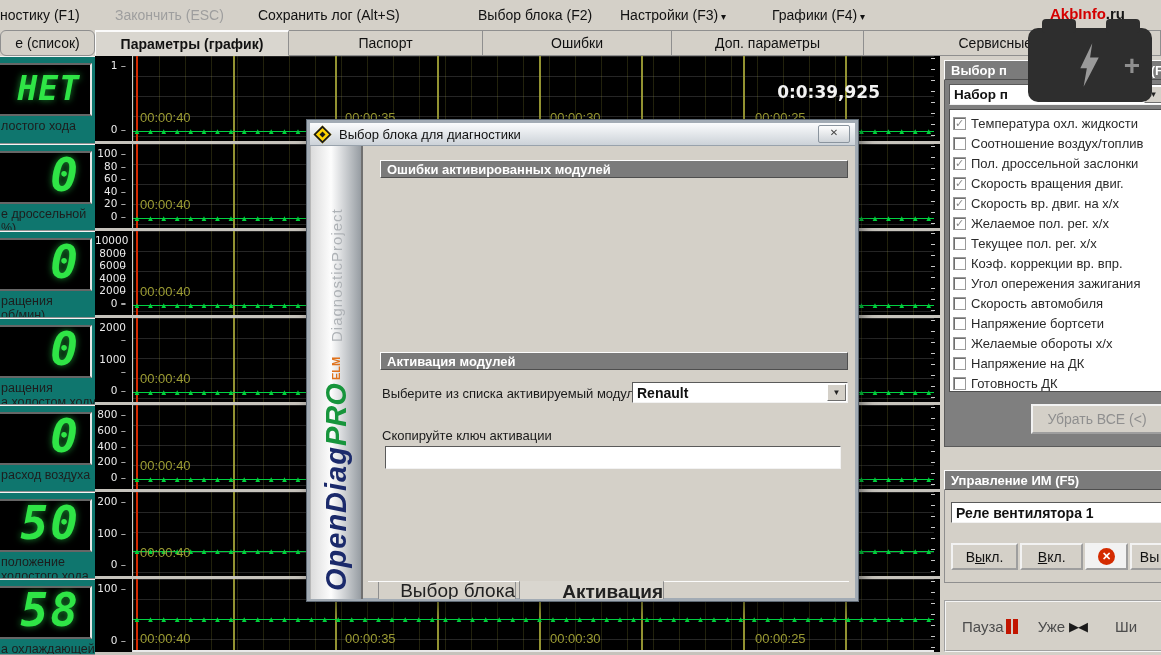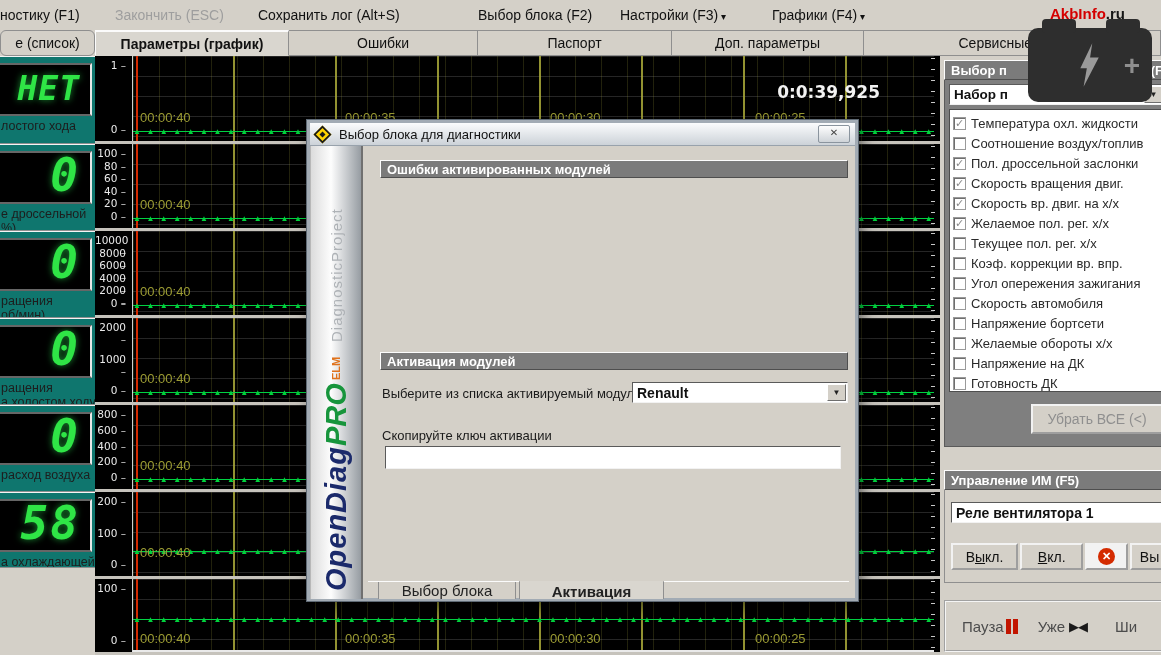--- a/index.html
+++ b/index.html
@@ -128,21 +128,21 @@
   .dlg-header{position:absolute;left:70px;width:468px;height:18px;background:#7b7b7b;color:#fff;
               font-weight:700;font-size:13px;line-height:17px;padding-left:6px;box-sizing:border-box;
               border:1px solid;border-color:#fdfdfd #4e4e4e #4e4e4e #fdfdfd;}
   .dlg-label{position:absolute;font-size:13px;color:#1a1a1a;white-space:nowrap;}
   #module-combo{position:absolute;left:322px;top:236px;width:216px;}
   #key-input{position:absolute;left:75px;top:300px;width:456px;height:23px;box-sizing:border-box;background:#fff;
              border:1px solid;border-color:#5a5a5a #f2f2f2 #f2f2f2 #5a5a5a;font-size:13px;padding:2px 4px;
              font-family:"Liberation Sans",sans-serif;}
   #activate-btn{position:absolute;left:320px;top:340px;width:212px;height:26px;}
   #dlg-tabs{position:absolute;left:58px;right:6px;top:435px;height:18px;border-top:1px solid #fbfbfb;}
-  .dlg-tab{position:absolute;box-sizing:border-box;height:20px;line-height:18px;text-align:center;font-size:15px;
+  .dlg-tab{position:absolute;box-sizing:border-box;height:20px;line-height:18px;text-align:right;font-size:19px;
            color:#222;background:#d4d0c8;border:1px solid #8f8f8f;border-top:none;
            border-radius:0 0 3px 3px;overflow:hidden;}
   #dlg-tab-1{left:10px;top:0;width:138px;}
   #dlg-tab-2{left:151px;top:-1px;width:145px;height:23px;font-weight:700;background:#d9d6cf;
              border-top:1px solid #d9d6cf;line-height:20px;}
 </style>
 </head>
 <body>
 
 <div id="menubar">
@@ -151,22 +151,22 @@
     <div class="menu-item" style="left: 258px;">Сохранить лог (Alt+S)</div>
     <div class="menu-item" style="left: 478px;">Выбор блока (F2)</div>
     <div class="menu-item" style="left: 620px;">Настройки (F3)<span class="dd-arrow"> ▾</span></div>
     <div class="menu-item" style="left: 772px;">Графики (F4)<span class="dd-arrow"> ▾</span></div>
   </div>
 <div id="brand"><span class="red">AkbInfo</span><span class="dark">.ru</span></div>
 
 <div id="tabs">
     <div class="tab" style="width: 95px; border-radius: 6px;">е (список)</div>
     <div class="tab active" style="width: 194px;">Параметры (график)</div>
+    <div class="tab" style="width: 194px;">Паспорт</div>
     <div class="tab" style="width: 189px;">Ошибки</div>
-    <div class="tab" style="width: 194px;">Паспорт</div>
     <div class="tab" style="width: 192px;">Доп. параметры</div>
     <div class="tab" style="width: 297px;">Сервисные запи</div>
   </div>
 
 <div id="left-col">
     <div class="gcell" style="height: 88px;">
       <div class="led led-txt">НЕТ</div>
       <div class="glabel">
         <div>лостого хода</div>
       </div>
@@ -189,20 +189,27 @@
       <div class="led">0</div>
       <div class="glabel">
         <div>ращения</div>
         <div>а холостом ходу</div>
       </div>
     </div>
     <div class="gcell" style="height: 87px;">
       <div class="led">0</div>
       <div class="glabel">
         <div>расход воздуха</div>
+      </div>
+    </div>
+    <div class="gcell" style="height: 87px;">
+      <div class="led">50</div>
+      <div class="glabel">
+        <div>положение</div>
+        <div>холостого хода</div>
       </div>
     </div>
     <div class="gcell" style="height: 76px;">
       <div class="led">58</div>
       <div class="glabel">
         <div>а охлаждающей</div>
       </div>
     </div>
   </div>
 

